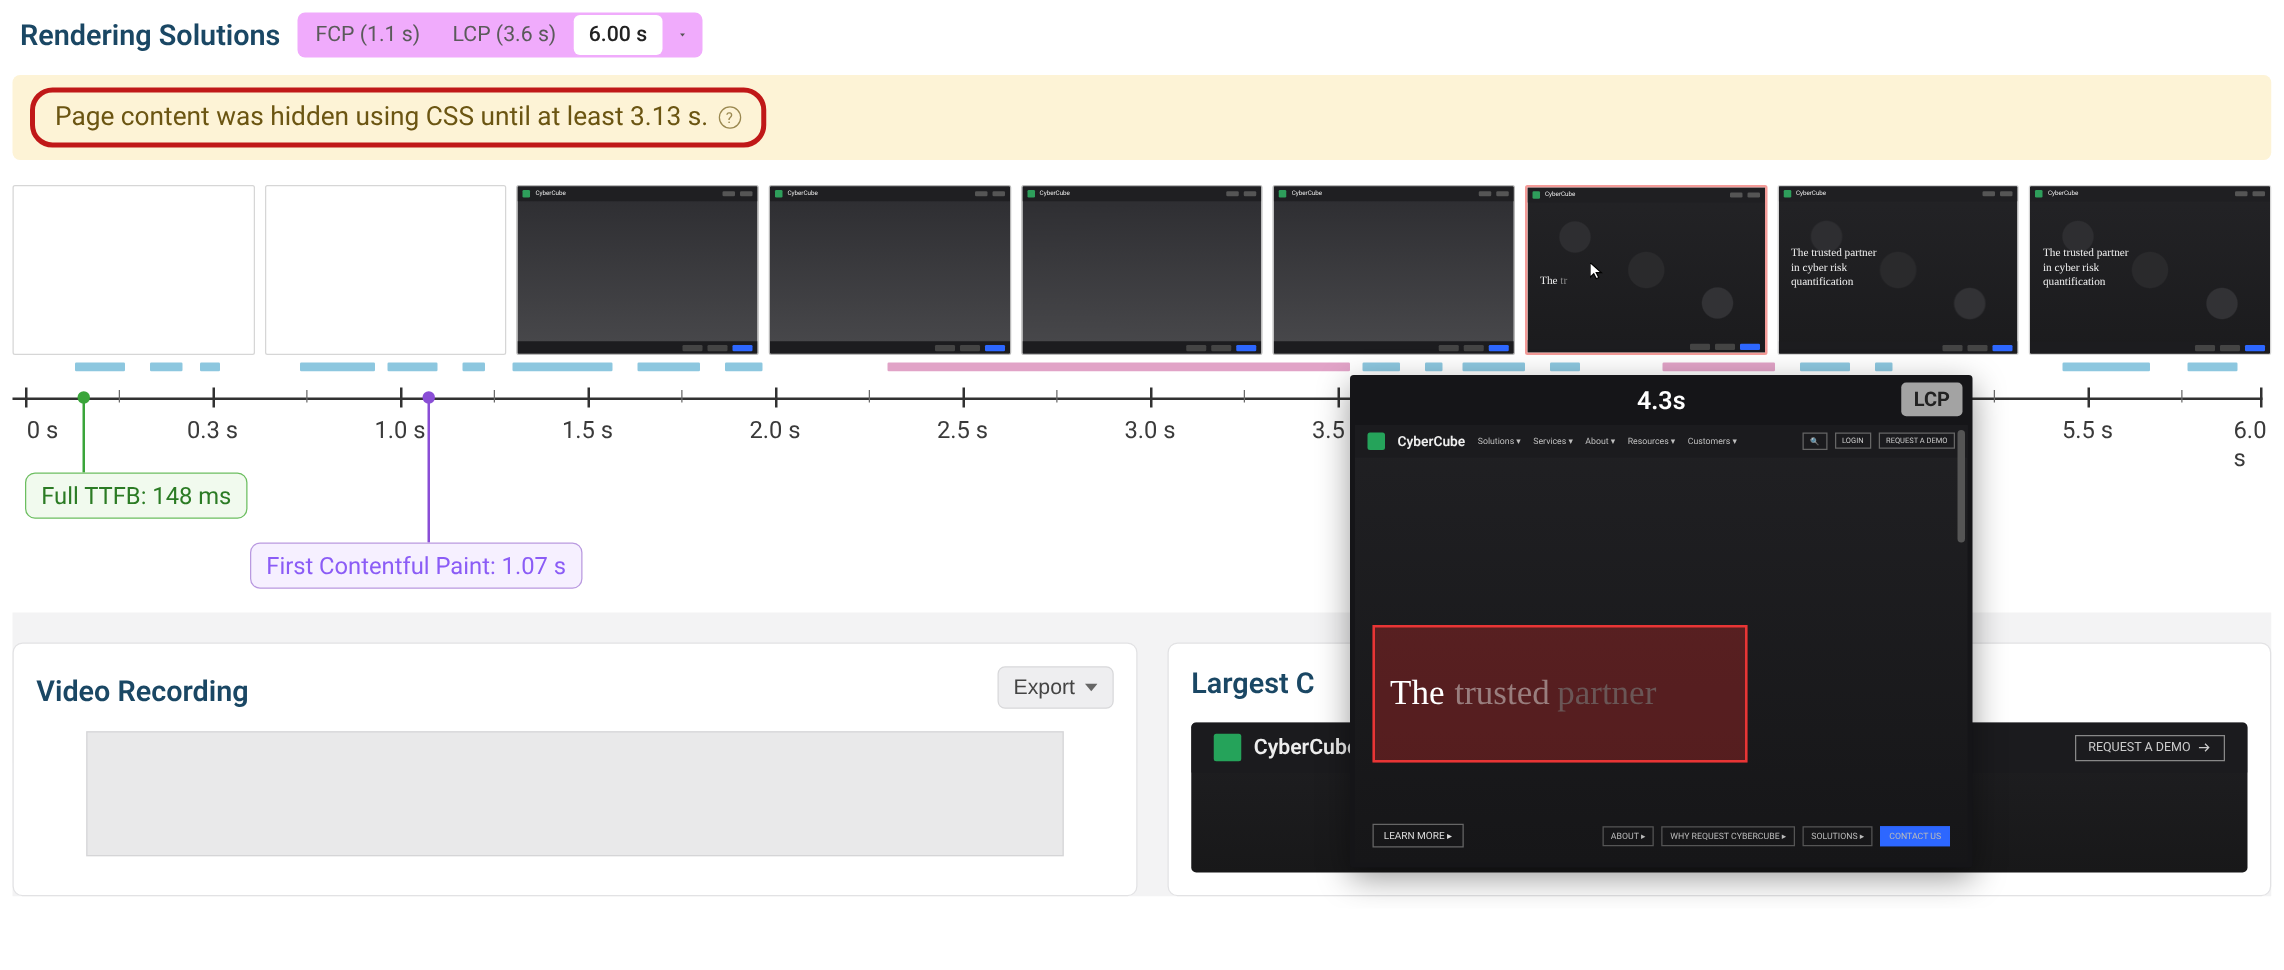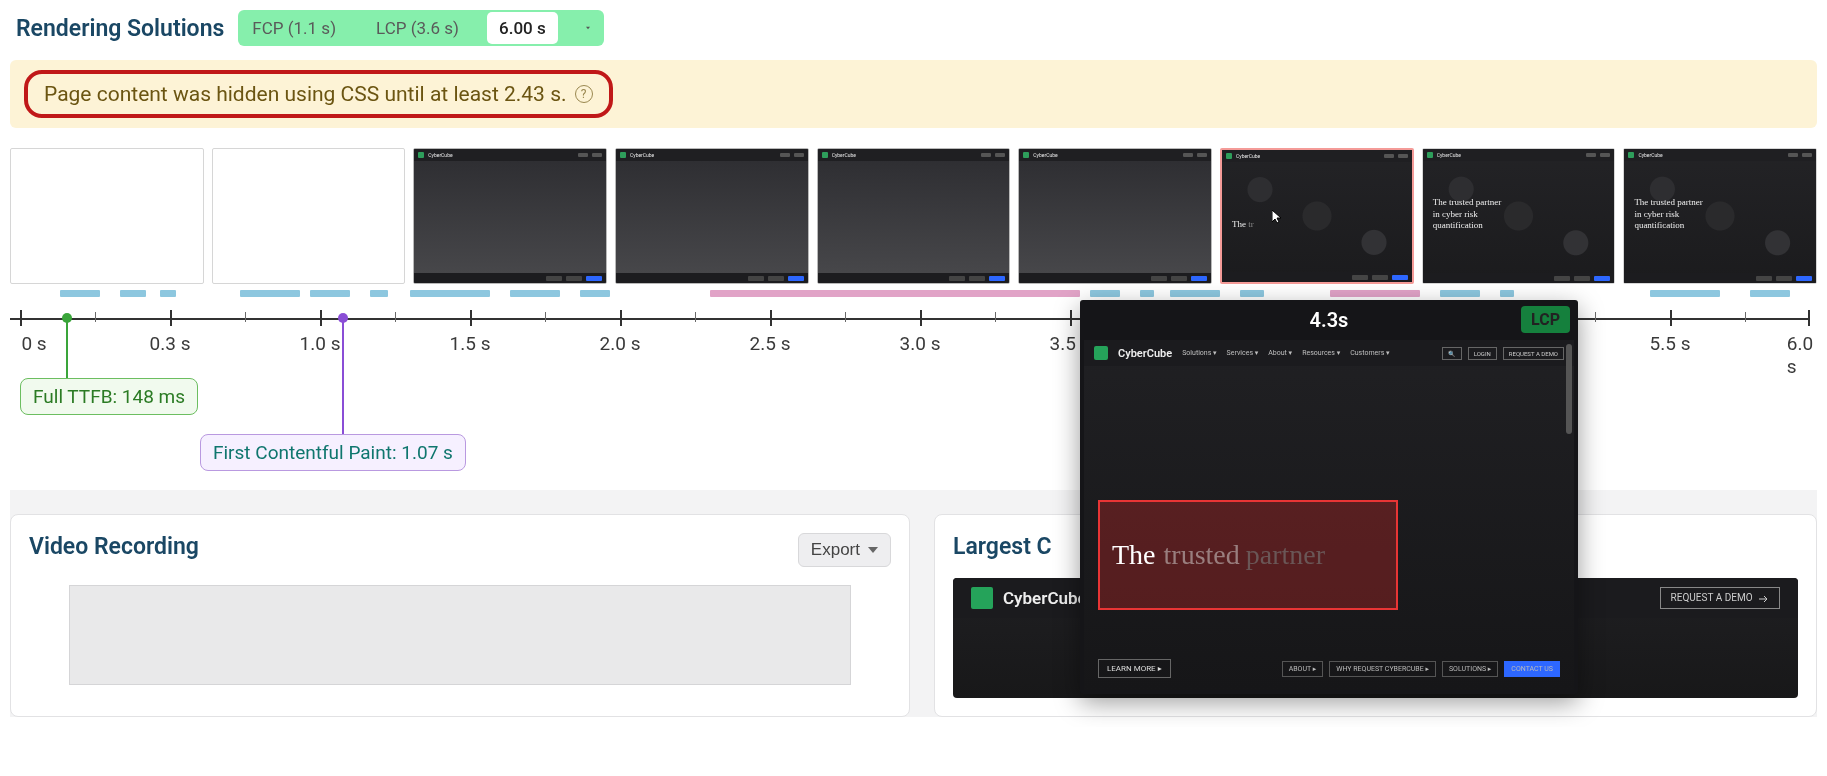--- a/index.html
+++ b/index.html
@@ -18,24 +18,24 @@
     padding-left: 6px;
   }
   .section-title {
     font-size: 23px;
     font-weight: 600;
     color: #1a4764;
   }
   .pill-group {
     display: flex;
     align-items: center;
-    background: #86efac;
+    background: #f0abfc;
     border-radius: 6px;
     padding: 2px;
-    gap: 16px;
+    gap: 2px;
   }
   .pill-item {
     font-size: 17px;
     color: #5a5a5a;
     padding: 6px 12px;
     border-radius: 5px;
   }
   .pill-active {
     background: #fff;
     color: #222;
@@ -201,21 +201,21 @@
   .marker-box {
     position: absolute;
     padding: 6px 12px;
     border: 1px solid;
     border-radius: 8px;
     font-size: 19px;
     white-space: nowrap;
     background: #fff;
   }
   .m-green { color: #2b7b24; border-color: #6cbe60; background: #f1faee; }
-  .m-purple { color: #0f766e; border-color: #b999e0; background: #f6f0ff; }
+  .m-purple { color: #8b5cf6; border-color: #b999e0; background: #f6f0ff; }
   .m-red { color: #c43a3a; border-color: #e89090; background: #fdf0ef; }
   
   .lcp-popup {
     position: absolute;
     top: 0;
     left: 1070px;
     width: 498px;
     background: #151518;
     border-radius: 3px;
     box-shadow: 0 8px 26px rgba(0,0,0,.4);
@@ -227,21 +227,21 @@
     justify-content: center;
     position: relative;
     height: 40px;
     color: #fff;
     font-size: 20px;
     font-weight: 600;
     text-align: center;
   }
   .lcp-badge {
     position: absolute; right: 8px; top: 6px;
-    background: #15803d; color: #222;
+    background: #a3a3a3; color: #222;
     font-weight: 700;
     padding: 4px 10px;
     border-radius: 4px;
     font-size: 16px;
   }
   .lcp-body {
     position: relative;
     height: 350px;
     background: linear-gradient(180deg, #202023, #161618);
     margin: 0 4px 4px 4px;
@@ -294,21 +294,21 @@
     margin-top: 10px;
   }
   .panel {
     background: #fff;
     border: 1px solid #e2e2e4;
     border-radius: 8px;
     padding: 18px;
     flex: 1;
   }
   .panel-head {
-    display: flex; justify-content: space-between; align-items: flex-start;
+    display: flex; justify-content: space-between; align-items: flex-end;
     margin-bottom: 18px;
   }
   .export-btn {
     background: #eeeef0;
     border: 1px solid #d8d8da;
     border-radius: 6px;
     padding: 6px 12px;
     font-size: 17px;
     color: #444;
     display: inline-flex; align-items: center; gap: 8px;
@@ -348,21 +348,21 @@
     <div class="pill-item pill-drop">
       <svg viewBox="0 0 10 6">
           <path d="M0 0 L5 6 L10 0 Z"></path>
         </svg>
     </div>
   </div>
 </div>
 
 <div class="warn-banner">
   <div class="warn-bubble">
-    <span>Page content was hidden using CSS until at least 2.43 s.</span>
+    <span>Page content was hidden using CSS until at least 3.13 s.</span>
     <span class="help-icon">?</span>
   </div>
 </div>
 
 <div class="filmstrip">
 
   <div class="frame"></div>
 
   <div class="frame"></div>
 

